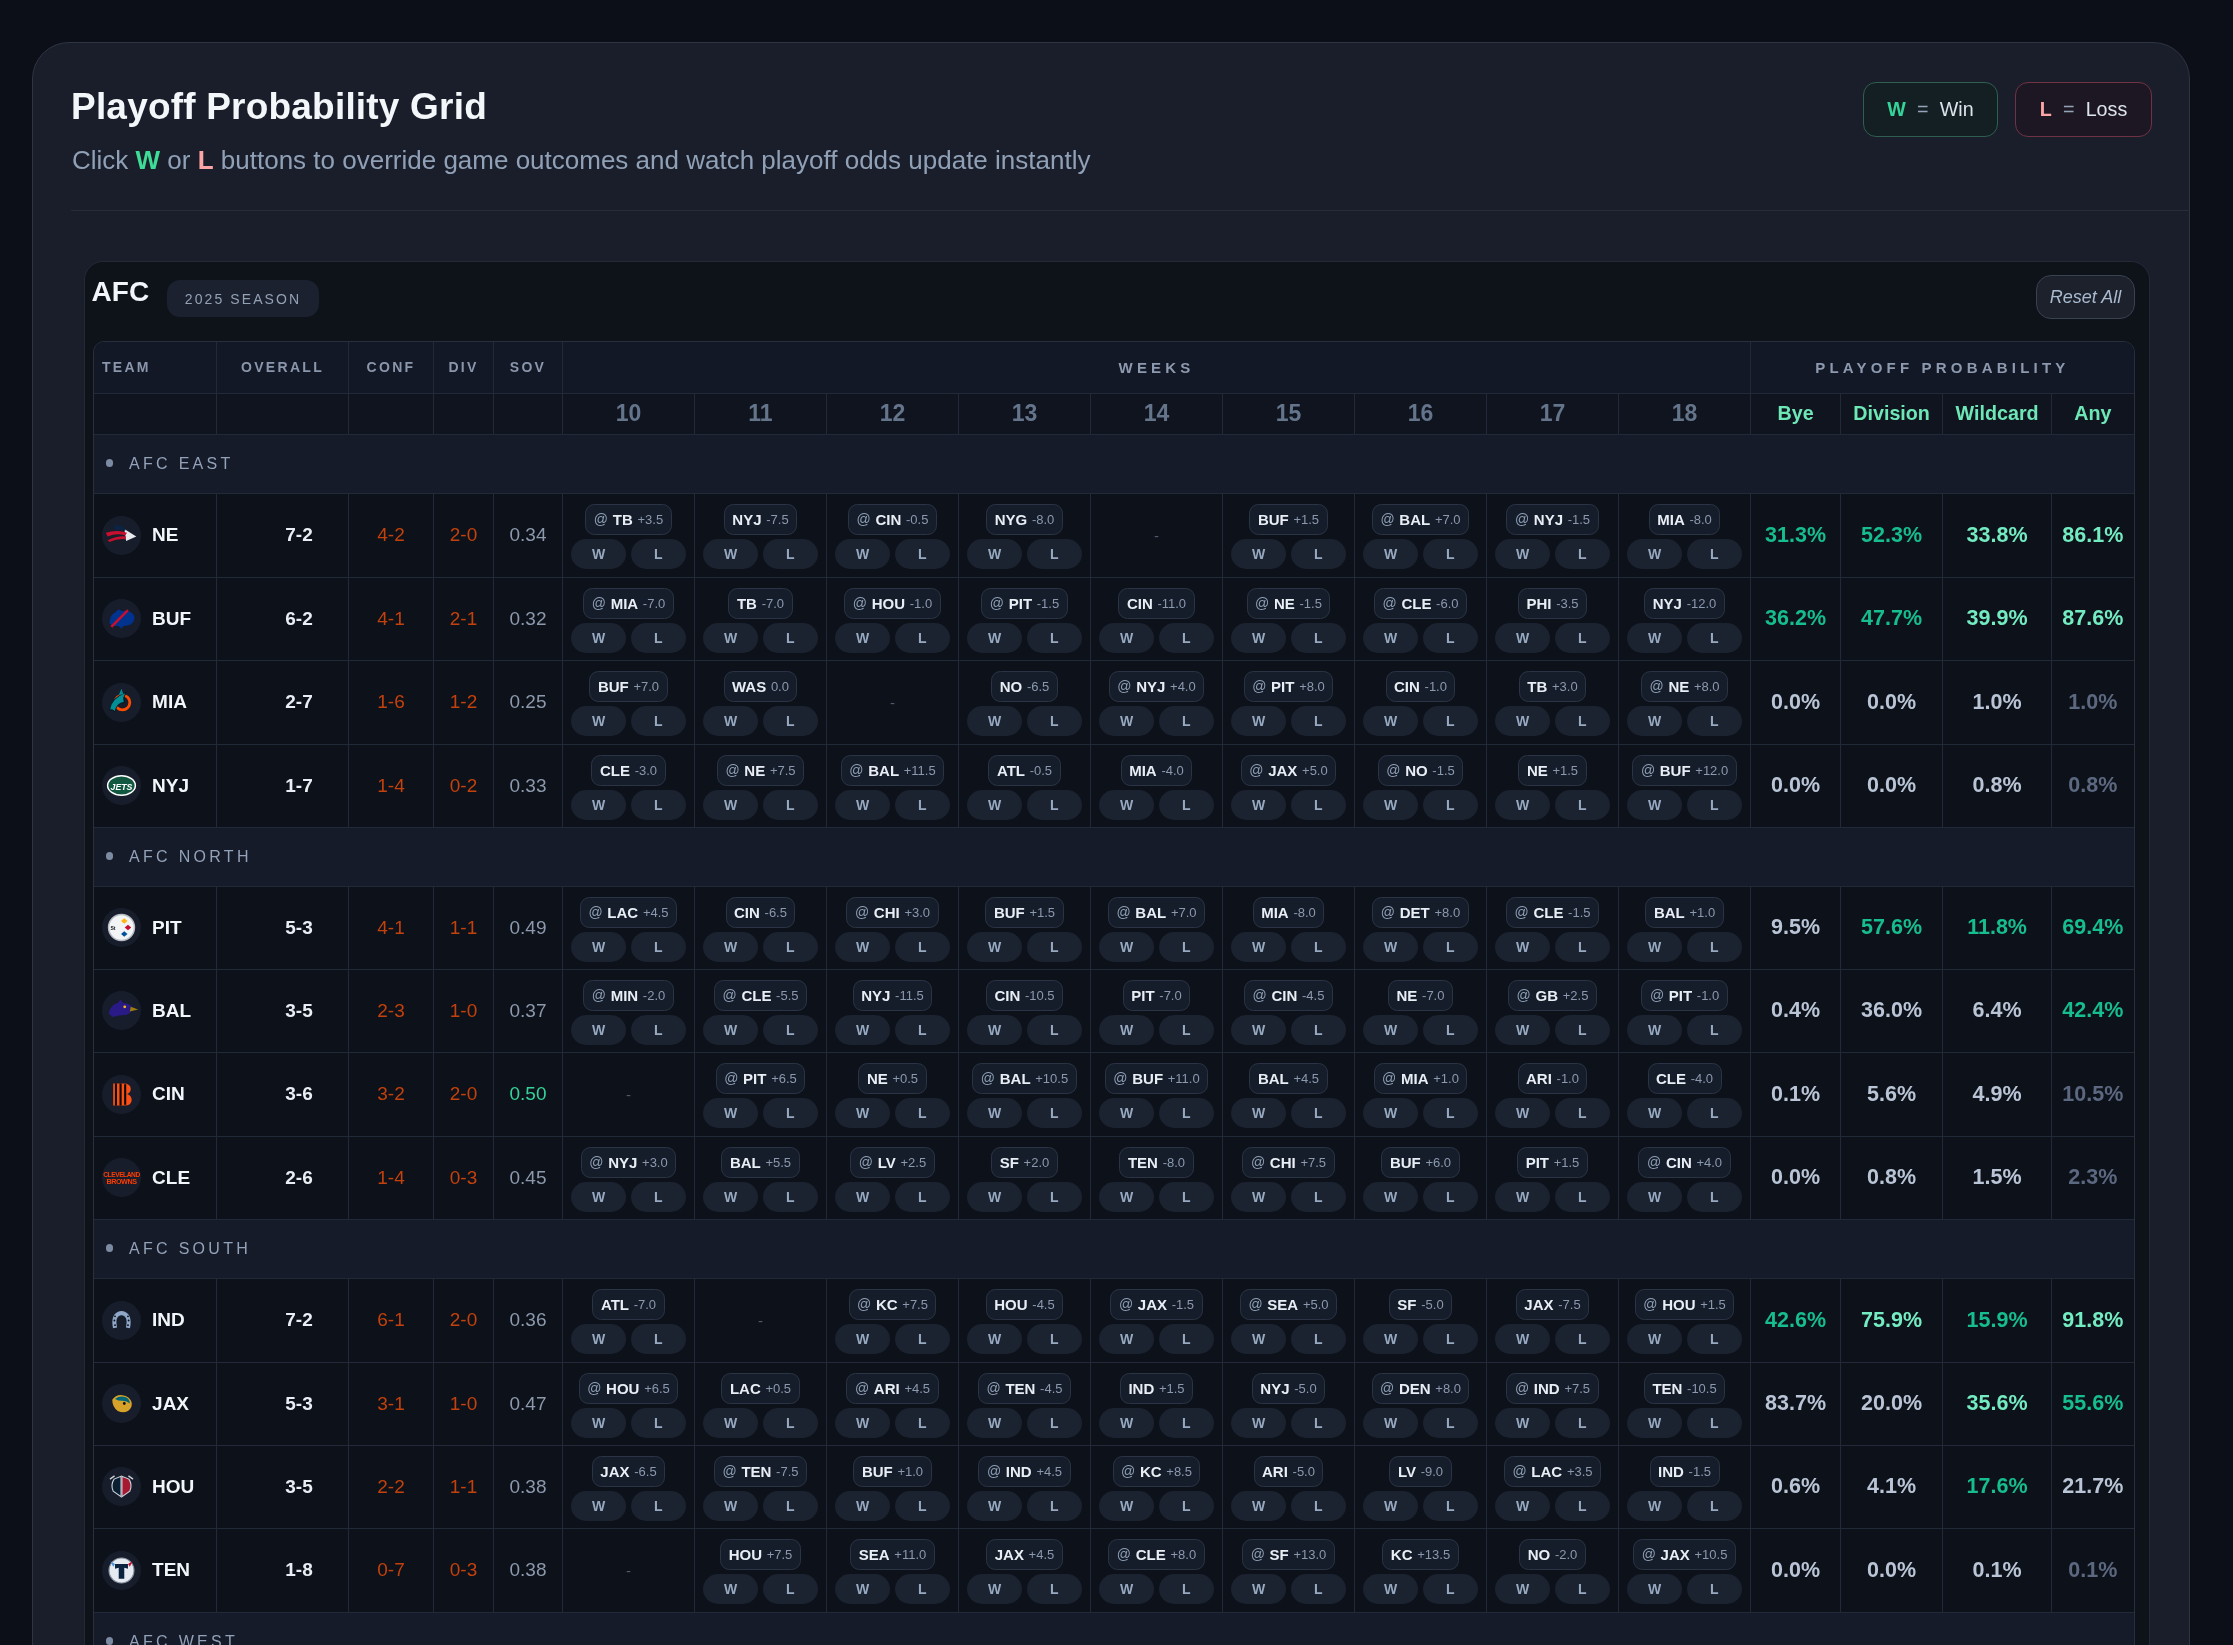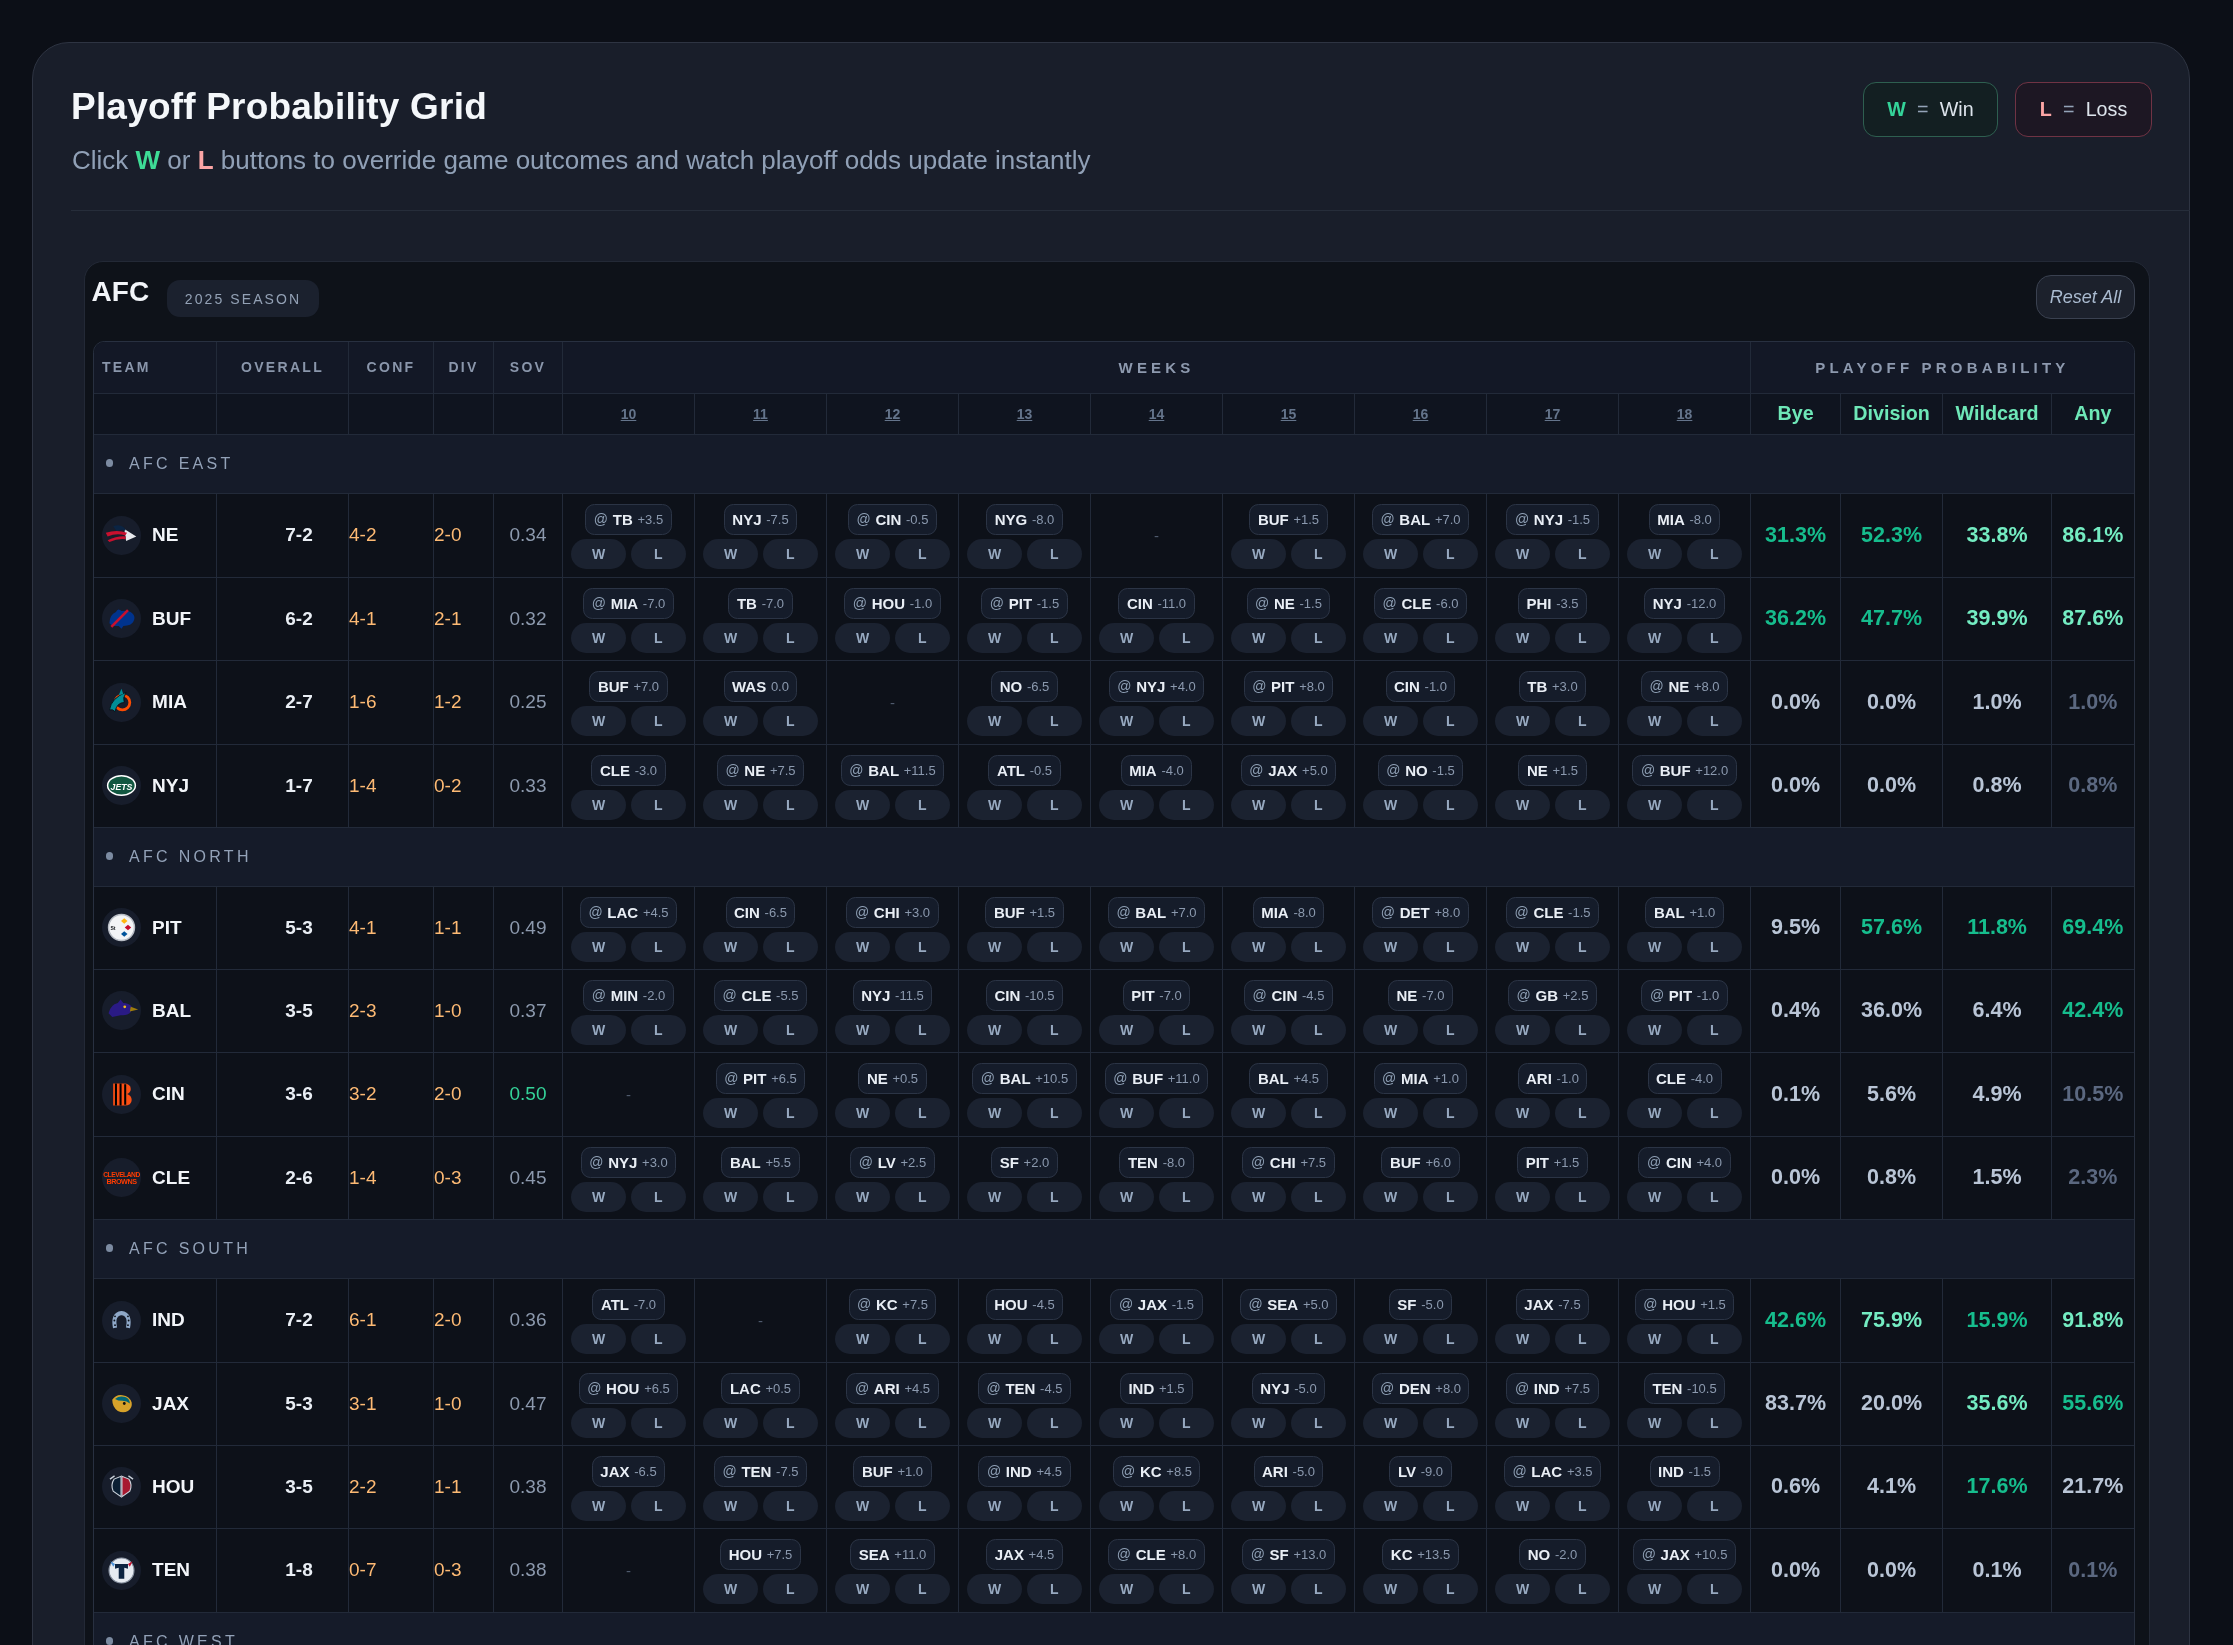--- a/index.html
+++ b/index.html
@@ -28,33 +28,33 @@
 .twrap { position:absolute; left:7.5px; top:79px; width:2042px; border:0.9px solid #283040; border-radius:11.2px; overflow:hidden; }
 table { border-collapse:collapse; table-layout:fixed; width:2040px; }
 col.c-team{width:123px} col.c-ovr{width:132px} col.c-conf{width:85px} col.c-div{width:60px} col.c-sov{width:69px}
 col.c-wk{width:132px} col.c-bye{width:90px} col.c-dvp{width:102px} col.c-wc{width:109px} col.c-any{width:82px}
 td,th { border-right:0.9px solid #222a39; border-bottom:0.9px solid #222a39; padding:0; }
 tr td:last-child, tr th:last-child { border-right:none; }
 thead tr.h1r th { height:51px; background:#131826; color:#8a96ab; font-size:14px; letter-spacing:2.3px; font-weight:bold; }
 thead tr.h1r th.grp { font-size:15px; letter-spacing:4.2px; color:#8d99ae; }
 thead tr.h2r th { height:41px; background:#0f141f; }
 th.lft { text-align:left; padding-left:8.4px; }
-.wknum { color:#64748b; font-size:14px; font-weight:bold; text-align:center;text-decoration:underline; }
+.wknum { color:#64748b; font-size:23px; font-weight:bold; text-align:center; }
 .phead { color:#6ee7b7; font-size:19.7px; font-weight:bold; text-align:center; }
 tr.band td { height:59px; background:#151b29; border-right:none; padding-left:12px; }
 .dot { display:inline-block; width:7.5px; height:7.5px; border-radius:50%; background:#7c8ba1; margin-right:16px; vertical-align:1.9px; }
 .bandlbl { color:#93a2b8; font-size:16px; font-weight:normal; letter-spacing:3.3px; }
 tr.trow td { height:83px; background:#0d1119; }
 td.teamcell { }
 .teamwrap { display:flex; align-items:center; gap:11.2px; padding-left:8.4px; }
 .logo { width:39px; height:39px; border-radius:50%; background:#171d2b; display:flex; align-items:center; justify-content:center; flex:0 0 39px; }
 .logo svg { display:block; }
 .tname { color:#f2f5f9; font-size:19px; font-weight:bold; }
 td.rec { color:#e9eef4; font-size:19px; font-weight:bold; text-align:center;padding-left:33px; }
-td.conf { color:#fdba74; font-size:19px; }
+td.conf { color:#c2410c; font-size:19px; text-align:center; }
 td.sov { color:#8c99ad; font-size:19px; text-align:center; }
 td.sov.sovg { color:#34d399; }
 td.wk { vertical-align:top; }
 .nogame { color:#4f5a6d; font-size:15px; text-align:center; line-height:83px; }
 .gc { display:flex; flex-direction:column; align-items:center; padding-top:10.3px; }
 .pill { height:31px; display:inline-flex; align-items:center; gap:4.7px; padding:0 7.5px; background:#151c2a;
   border:0.9px solid #2b3445; border-radius:9.4px; white-space:nowrap; }
 .pill .at { color:#8fa0b5; font-size:14px; }
 .pill .opp { color:#e9eef5; font-size:15px; font-weight:bold; }
 .pill .spr { color:#8b99ae; font-size:13px; }

